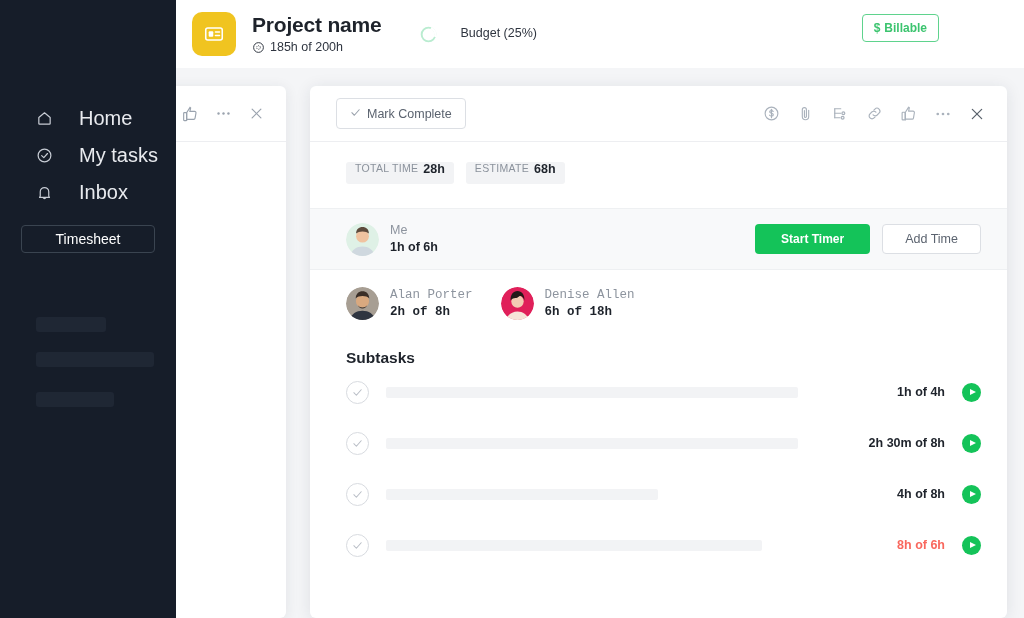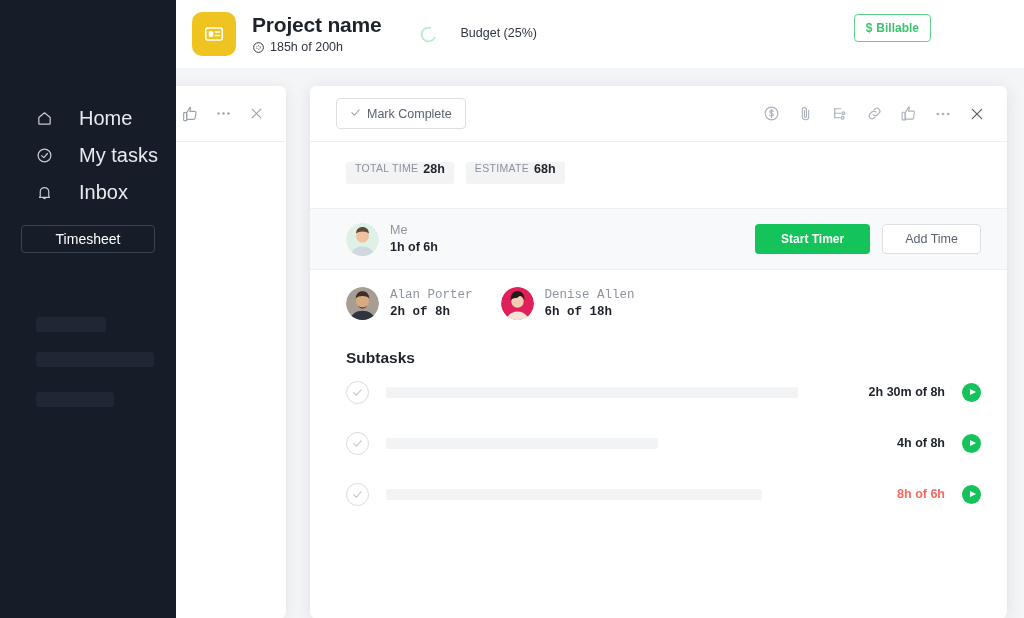--- a/index.html
+++ b/index.html
@@ -13,21 +13,21 @@
 
   
   .page-bg { position: absolute; inset: 0; background: #ffffff; }
   .content-bg {
     position: absolute; left: 0; top: 68px; right: 0; bottom: 0;
     background: #f4f5f7;
   }
 
   
   .topbar {
-    position: absolute; left: 0; top: 0; right: 8px; height: 68px;
+    position: absolute; left: 0; top: 0; right: 0; height: 68px;
     background: #ffffff;
     display: flex; align-items: center;
     padding-left: 192px;
     z-index: 5;
   }
   .proj-icon {
     width: 44px; height: 44px; border-radius: 10px;
     background: #f0c420;
     display: flex; align-items: center; justify-content: center;
     flex: none;
@@ -474,43 +474,55 @@
     <div class="subtasks-title">Subtasks</div>
 
     <div id="subtask-list">
         <div class="sub-row">
           <div class="check">
             <svg width="11" height="11" viewBox="0 0 24 24" fill="none" stroke="currentColor" stroke-width="2.3" stroke-linecap="round" stroke-linejoin="round">
               <polyline points="4,12.5 9.5,18 20,6"></polyline>
             </svg>
           </div>
           <div class="bar" style="width: 412px;"></div>
-          <div class="sub-time">2h 30m of 8h</div>
+          <div class="sub-time">1h of 4h</div>
           <div class="play">
             <i></i>
           </div>
         </div>
         <div class="sub-row">
           <div class="check">
             <svg width="11" height="11" viewBox="0 0 24 24" fill="none" stroke="currentColor" stroke-width="2.3" stroke-linecap="round" stroke-linejoin="round">
               <polyline points="4,12.5 9.5,18 20,6"></polyline>
             </svg>
           </div>
-          <div class="bar" style="width: 272px;"></div>
-          <div class="sub-time">4h of 8h</div>
+          <div class="bar" style="width: 412px;"></div>
+          <div class="sub-time">2h 30m of 8h</div>
           <div class="play">
             <i></i>
           </div>
         </div>
         <div class="sub-row">
           <div class="check">
             <svg width="11" height="11" viewBox="0 0 24 24" fill="none" stroke="currentColor" stroke-width="2.3" stroke-linecap="round" stroke-linejoin="round">
               <polyline points="4,12.5 9.5,18 20,6"></polyline>
             </svg>
           </div>
+          <div class="bar" style="width: 272px;"></div>
+          <div class="sub-time">4h of 8h</div>
+          <div class="play">
+            <i></i>
+          </div>
+        </div>
+        <div class="sub-row">
+          <div class="check">
+            <svg width="11" height="11" viewBox="0 0 24 24" fill="none" stroke="currentColor" stroke-width="2.3" stroke-linecap="round" stroke-linejoin="round">
+              <polyline points="4,12.5 9.5,18 20,6"></polyline>
+            </svg>
+          </div>
           <div class="bar" style="width: 376px;"></div>
           <div class="sub-time over">8h of 6h</div>
           <div class="play">
             <i></i>
           </div>
         </div>
       </div>
   </div>
 
   <div class="annot n3">3</div>

